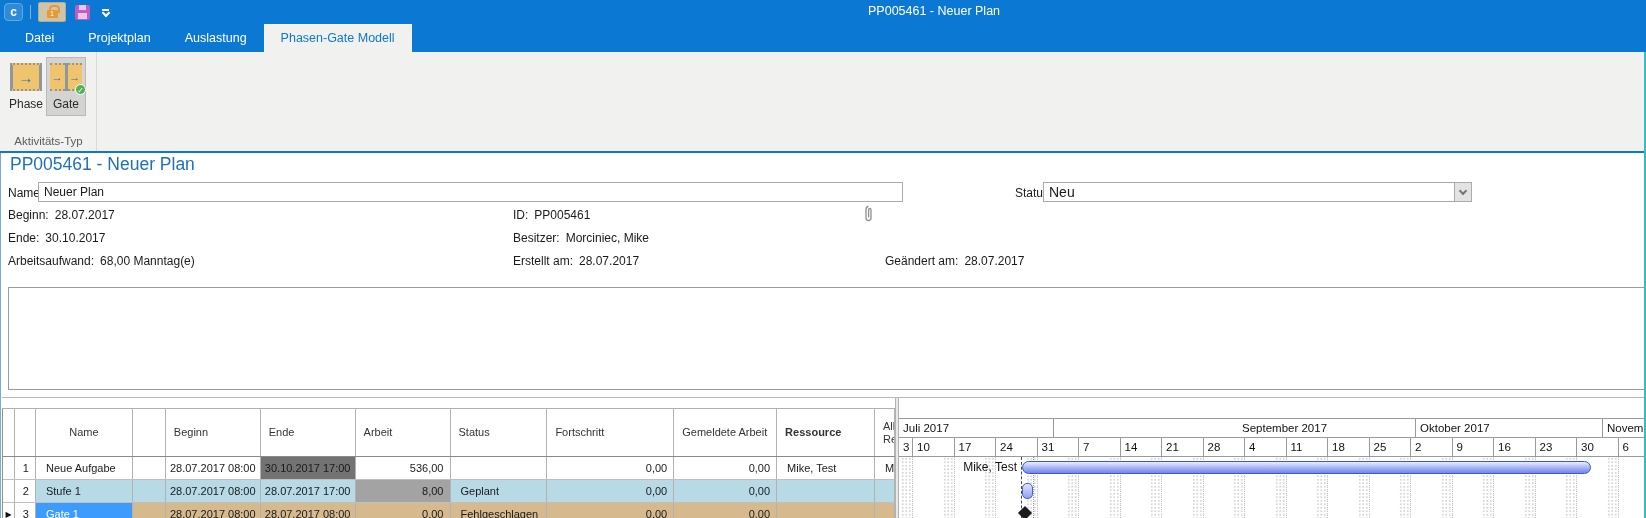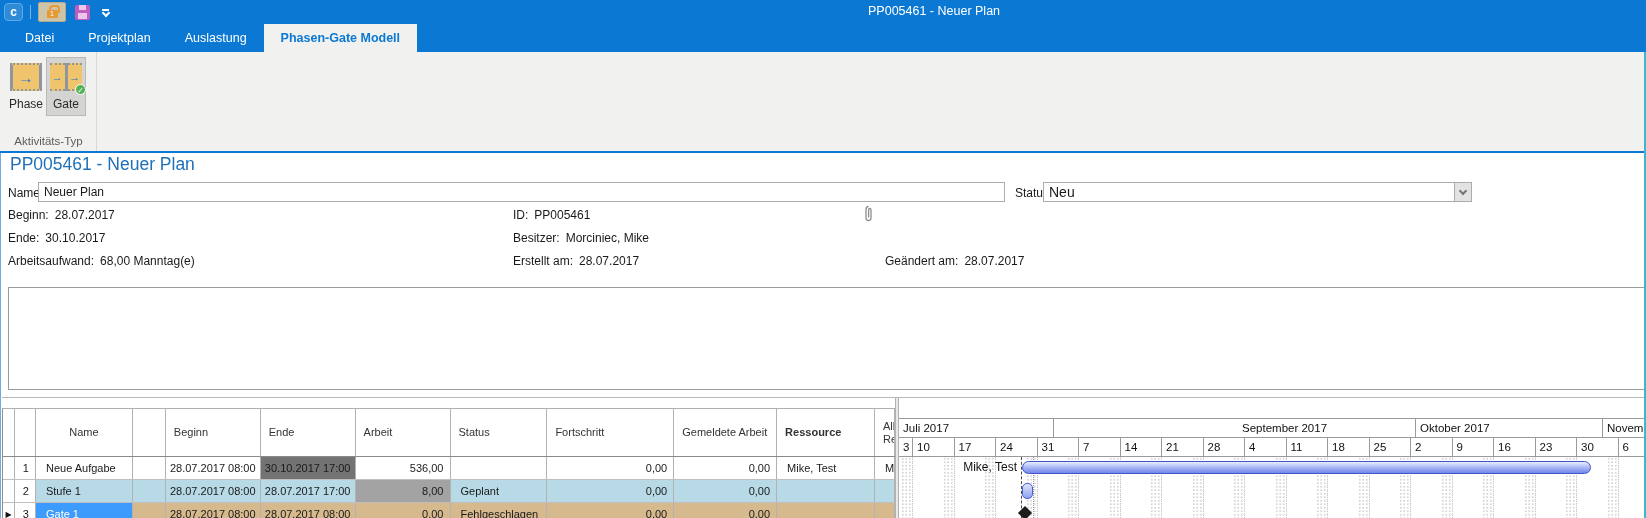--- a/index.html
+++ b/index.html
@@ -21,42 +21,42 @@
   .floppy::before { content:""; position:absolute; top:0; left:4px; width:7px; height:5px; background:#ecc5ec; }
   .floppy::after { content:""; position:absolute; bottom:1px; left:3px; width:9px; height:6px; background:#ecc5ec; }
   .qat-more { display:flex; flex-direction:column; align-items:center; gap:2px; margin-left:4px; }
   .qat-more .bar { width:7px; height:2px; background:#fff; }
   .qat-more .chev { width:6px; height:6px; border-right:2px solid #fff; border-bottom:2px solid #fff; transform:rotate(45deg); margin-top:-3px; }
   .title-text { position:absolute; left:868px; top:4px; color:#fff; font-size:12.5px; white-space:nowrap; }
 
   
   .tabrow { position:absolute; left:0; top:24px; width:100%; height:28px; background:#0b79d3; display:flex; align-items:stretch; padding-left:8px; }
   .tab { color:#fff; display:flex; align-items:center; padding:0 17px; font-size:12.5px; white-space:nowrap; cursor:default; }
-  .tab.active { background:#f1f1f0; color:#0b79d3;font-weight:bold; }
+  .tab.active { background:#f1f1f0; color:#0b79d3; }
 
   
   .ribbon { position:absolute; left:0; top:52px; width:100%; height:101px; background:#f1f1f0; border-bottom:2px solid #0b79d3; }
   .ribbon-group { position:absolute; left:0; top:0; height:99px; width:97px; border-right:1px solid #d9d9d7; }
   .rb-buttons { display:flex; padding:5px 0 0 6px; }
   .rb-btn { display:flex; flex-direction:column; align-items:center; width:40px; padding:5px 2px 4px 2px; gap:6px; border:1px solid transparent; }
   .rb-btn.pressed { background:#d4d4d2; border:1px solid #b9b9b7; }
   .rb-label { font-size:12px; color:#2a2a2a; }
   .ic-wrap { position:relative; width:32px; height:28px; display:flex; }
   .ic-phase { flex:1; background:#f0c46d; border-top:2px dotted #8f969e; border-bottom:2px dotted #8f969e; border-left:3px solid #8f969e; border-right:3px solid #8f969e; display:flex; align-items:center; justify-content:center; }
   .ic-gate-half { flex:1; background:#f0c46d; border-top:2px dotted #8f969e; border-bottom:2px dotted #8f969e; display:flex; align-items:center; justify-content:center; }
   .ic-gate-mid { width:3px; background:#8f969e; }
   .blue-arrow { color:#2a6fd0; font-weight:bold; font-size:15px; line-height:1; }
   .blue-arrow.small { font-size:11px; }
   .check-badge { position:absolute; right:-4px; bottom:-4px; width:11px; height:11px; border-radius:50%; background:#54b156; color:#fff; font-size:8px; line-height:11px; text-align:center; border:1px solid #fff; }
   .group-label { position:absolute; bottom:4px; left:0; width:97px; text-align:center; font-size:11.5px; color:#5c5c5c; }
 
   
   .page-title { position:absolute; left:10px; top:154px; font-size:17.5px; color:#1f70b8; white-space:nowrap; }
   .flabel { position:absolute; font-size:12px; color:#1a1a1a; white-space:nowrap; }
-  .name-input { position:absolute; left:38px; top:182px; width:967px; height:20px; border:1px solid #ababab; font-family:"Liberation Sans",sans-serif; font-size:12px; padding:4px 5px; color:#1a1a1a; outline:none; }
+  .name-input { position:absolute; left:38px; top:182px; width:865px; height:20px; border:1px solid #ababab; font-family:"Liberation Sans",sans-serif; font-size:12px; padding:4px 5px; color:#1a1a1a; outline:none; }
   .status-box { position:absolute; left:1043px; top:182px; width:429px; height:20px; border:1px solid #ababab; background:#fff; display:flex; }
   .status-value { flex:1; display:flex; align-items:center; padding-left:5px; font-size:14px; }
   .dd-btn { width:17px; background:#e3e3e3; border-left:1px solid #ababab; display:flex; align-items:center; justify-content:center; }
   .dd-chev { width:6px; height:6px; border-right:2px solid #777; border-bottom:2px solid #777; transform:rotate(45deg); margin-top:-3px; }
   .detail { position:absolute; font-size:12px; white-space:nowrap; color:#1a1a1a; }
   .detail .val { margin-left:6px; }
   .clip-icon { position:absolute; left:863px; top:205px; }
   .desc-box { position:absolute; left:8px; top:287px; width:1642px; height:103px; border:1px solid #9b9b9b; background:#fff; resize:none; outline:none; font-family:"Liberation Sans",sans-serif; font-size:12px; padding:4px; }
 
   

